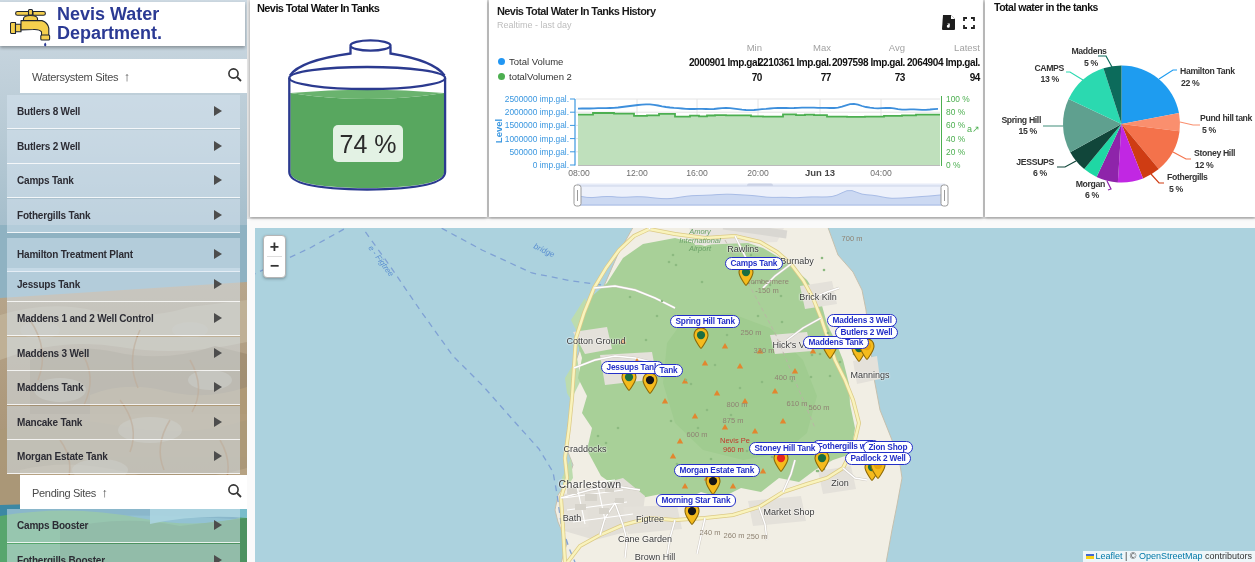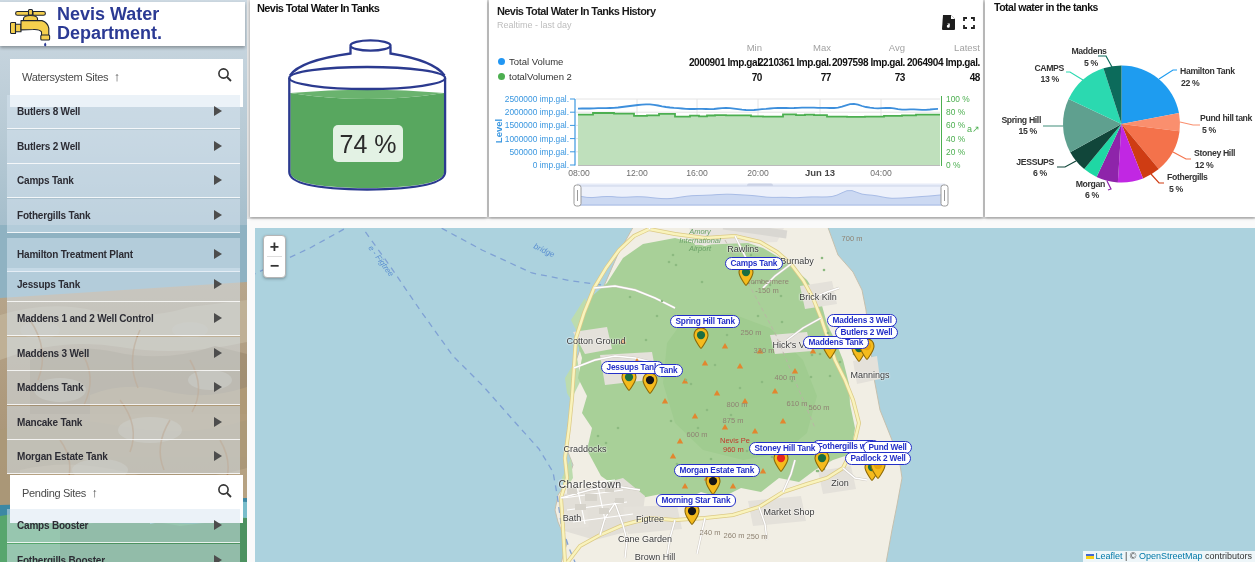--- a/index.html
+++ b/index.html
@@ -3,21 +3,21 @@
 <meta charset="utf-8">
 <style>
 html,body{margin:0;padding:0;}
 body{width:1255px;height:562px;overflow:hidden;background:#e2e2e2;font-family:"Liberation Sans",sans-serif;position:relative;}
 .card{position:absolute;background:#fff;box-shadow:0 1px 3px rgba(0,0,0,.35);}
 
 #sidebar{position:absolute;left:0;top:0;width:247px;height:562px;overflow:hidden;}
 #sb-photo{position:absolute;left:0;top:0;width:247px;height:562px;}
 #logo-card{position:absolute;left:0;top:2px;width:245px;height:44px;background:#fff;box-shadow:0 2px 3px rgba(0,0,0,.3);}
 #logo-text{position:absolute;left:57px;top:3px;color:#2b3a94;font-weight:bold;font-size:18px;line-height:19px;letter-spacing:0;}
-.sb-search{position:absolute;left:10px;width:233px;height:48px;background:#fff;font-size:11px;letter-spacing:-0.3px;color:#4a4a4a;}
+.sb-search{position:absolute;left:20px;width:233px;height:34px;background:#fff;font-size:11px;letter-spacing:-0.3px;color:#4a4a4a;}
 .sb-search .t{position:absolute;left:12px;top:10px;}
 .sb-search .mag{position:absolute;right:10px;top:8px;}
 .sb-row{position:absolute;left:7px;width:233px;height:33px;background:rgba(216,229,242,.5);border-bottom:1px solid rgba(255,255,255,.8);}
 .sb-row .t{position:absolute;left:10px;top:11px;font-size:10px;letter-spacing:-0.2px;font-weight:bold;color:#2c2c34;}
 .sb-row .ar{position:absolute;right:18px;top:11px;width:0;height:0;border-left:8.5px solid #4d4d4d;border-top:5.5px solid transparent;border-bottom:5.5px solid transparent;}
 
 #tankcard{left:250px;top:0;width:237px;height:217px;}
 #tankcard h3{margin:2px 0 0 7px;font-size:11px;letter-spacing:-0.6px;color:#111;}
 
 #histcard{left:489px;top:0;width:494px;height:217px;font-size:12px;}
@@ -234,21 +234,21 @@
       <span class="v" style="right:152px;">2210361 Imp.gal.</span>
       <span class="v" style="right:78px;">2097598 Imp.gal.</span>
       <span class="v" style="right:3px;">2064904 Imp.gal.</span>
     </div>
     <div style="position:absolute;top:71px;left:0;width:494px;font-size:9.5px;color:#333;">
       <span style="position:absolute;left:9px;top:2px;width:7px;height:7px;border-radius:4px;background:#4caf50;"></span>
       <span style="position:absolute;left:20px;">totalVolumen 2</span>
       <span class="v" style="right:221px;">70</span>
       <span class="v" style="right:152px;">77</span>
       <span class="v" style="right:78px;">73</span>
-      <span class="v" style="right:3px;">48</span>
+      <span class="v" style="right:3px;">94</span>
     </div>
   </div>
   <div id="histsvg" style="position:absolute;left:0;top:0;">
   <svg width="494" height="217" viewBox="0 0 494 217" font-family="Liberation Sans,sans-serif">
     <g stroke="#e4e4e4" stroke-width="1">
       <line x1="87" y1="99" x2="451" y2="99"></line>
           <line x1="87" y1="112.2" x2="451" y2="112.2"></line>
           <line x1="87" y1="125.4" x2="451" y2="125.4"></line>
           <line x1="87" y1="138.6" x2="451" y2="138.6"></line>
           <line x1="87" y1="151.8" x2="451" y2="151.8"></line>
@@ -584,21 +584,21 @@
           <circle cx="9.5" cy="9.5" r="4.9" fill="#151515"></circle>
         </svg></div>
 <div class="pill" style="left:470px;top:29px;">Camps Tank</div>
 <div class="pill" style="left:415px;top:87px;">Spring Hill Tank</div>
 <div class="pill" style="left:346px;top:133px;">Jessups Tank</div>
 <div class="pill" style="left:399px;top:136px;">Tank</div>
 <div class="pill" style="left:548px;top:108px;">Maddens Tank</div>
 <div class="pill" style="left:572px;top:86px;">Maddens 3 Well</div>
 <div class="pill" style="left:580px;top:98px;">Butlers 2 Well</div>
 <div class="pill" style="left:557px;top:212px;">Fothergills well</div>
-<div class="pill" style="left:608px;top:213px;">Pund Well</div>
+<div class="pill" style="left:608px;top:213px;">Zion Shop</div>
 <div class="pill" style="left:590px;top:224px;">Padlock 2 Well</div>
 <div class="pill" style="left:494px;top:214px;">Stoney Hill Tank</div>
 <div class="pill" style="left:419px;top:236px;">Morgan Estate Tank</div>
 <div class="pill" style="left:401px;top:266px;border-radius:6px;">Morning Star Tank</div>
 <div class="mlabel big" style="left:335px;top:250px;transform:translateX(-50%);">Charlestown</div>
 <div class="mlabel" style="left:341px;top:108px;transform:translateX(-50%);">Cotton Ground</div>
 <div class="mlabel" style="left:330px;top:216px;transform:translateX(-50%);">Craddocks</div>
 <div class="mlabel" style="left:317px;top:285px;transform:translateX(-50%);">Bath</div>
 <div class="mlabel" style="left:395px;top:286px;transform:translateX(-50%);">Figtree</div>
 <div class="mlabel" style="left:390px;top:306px;transform:translateX(-50%);">Cane Garden</div>

